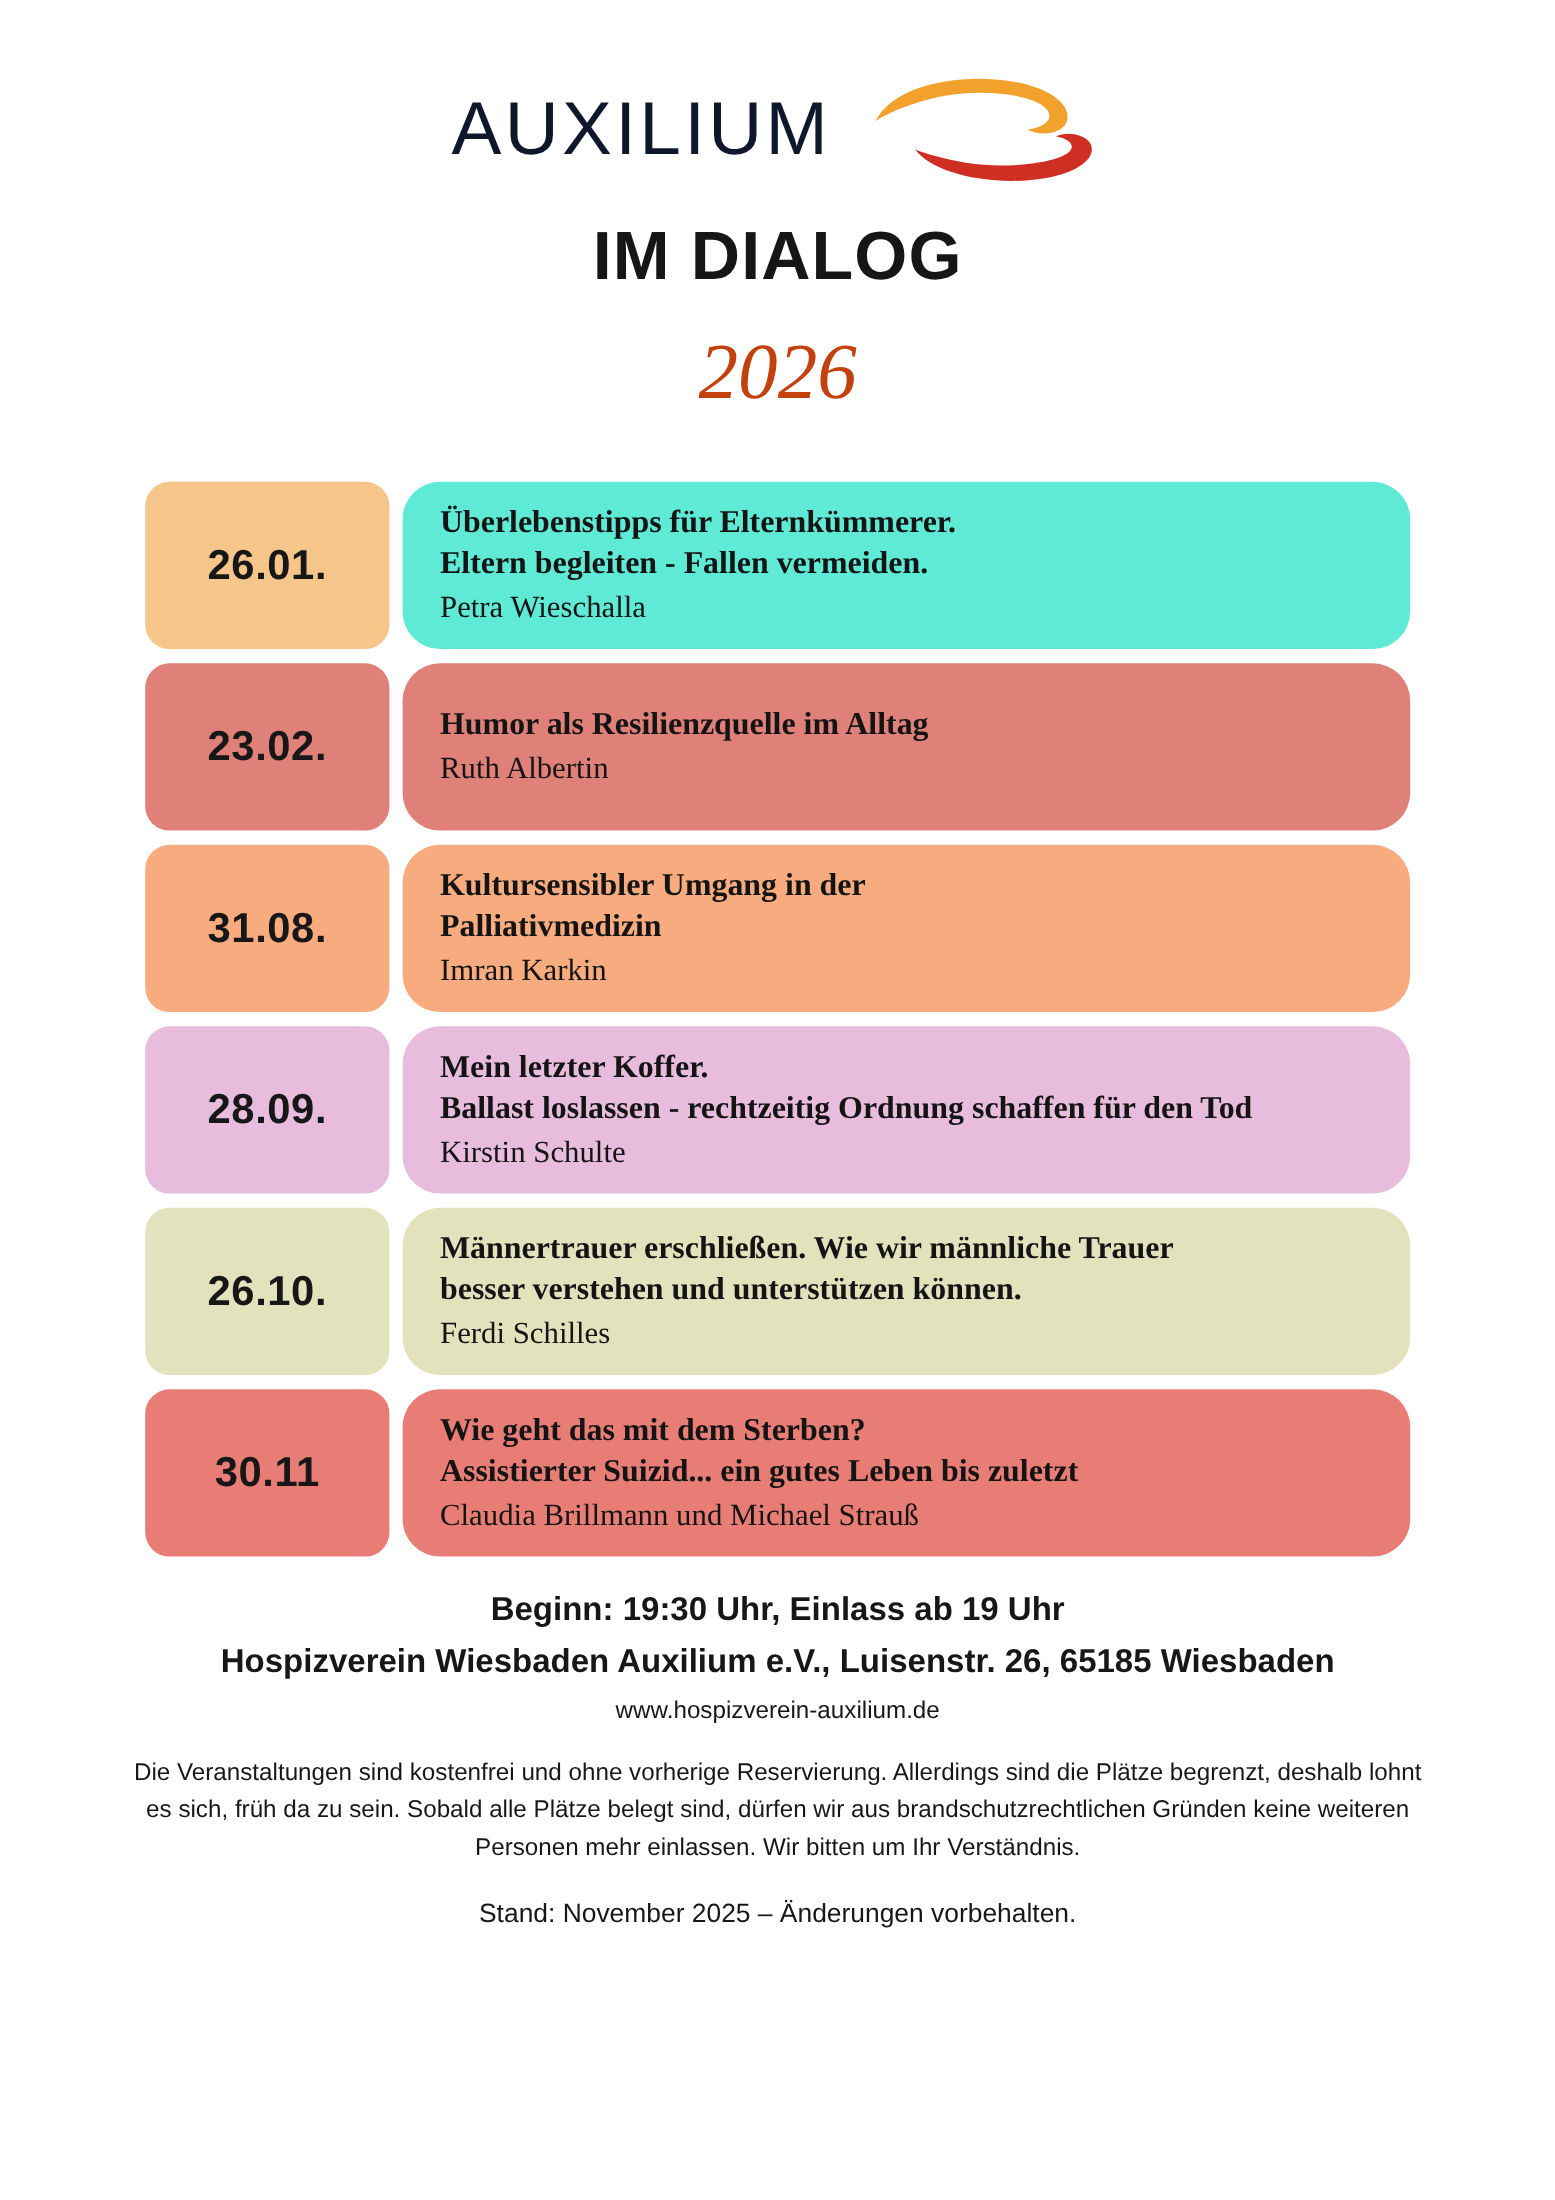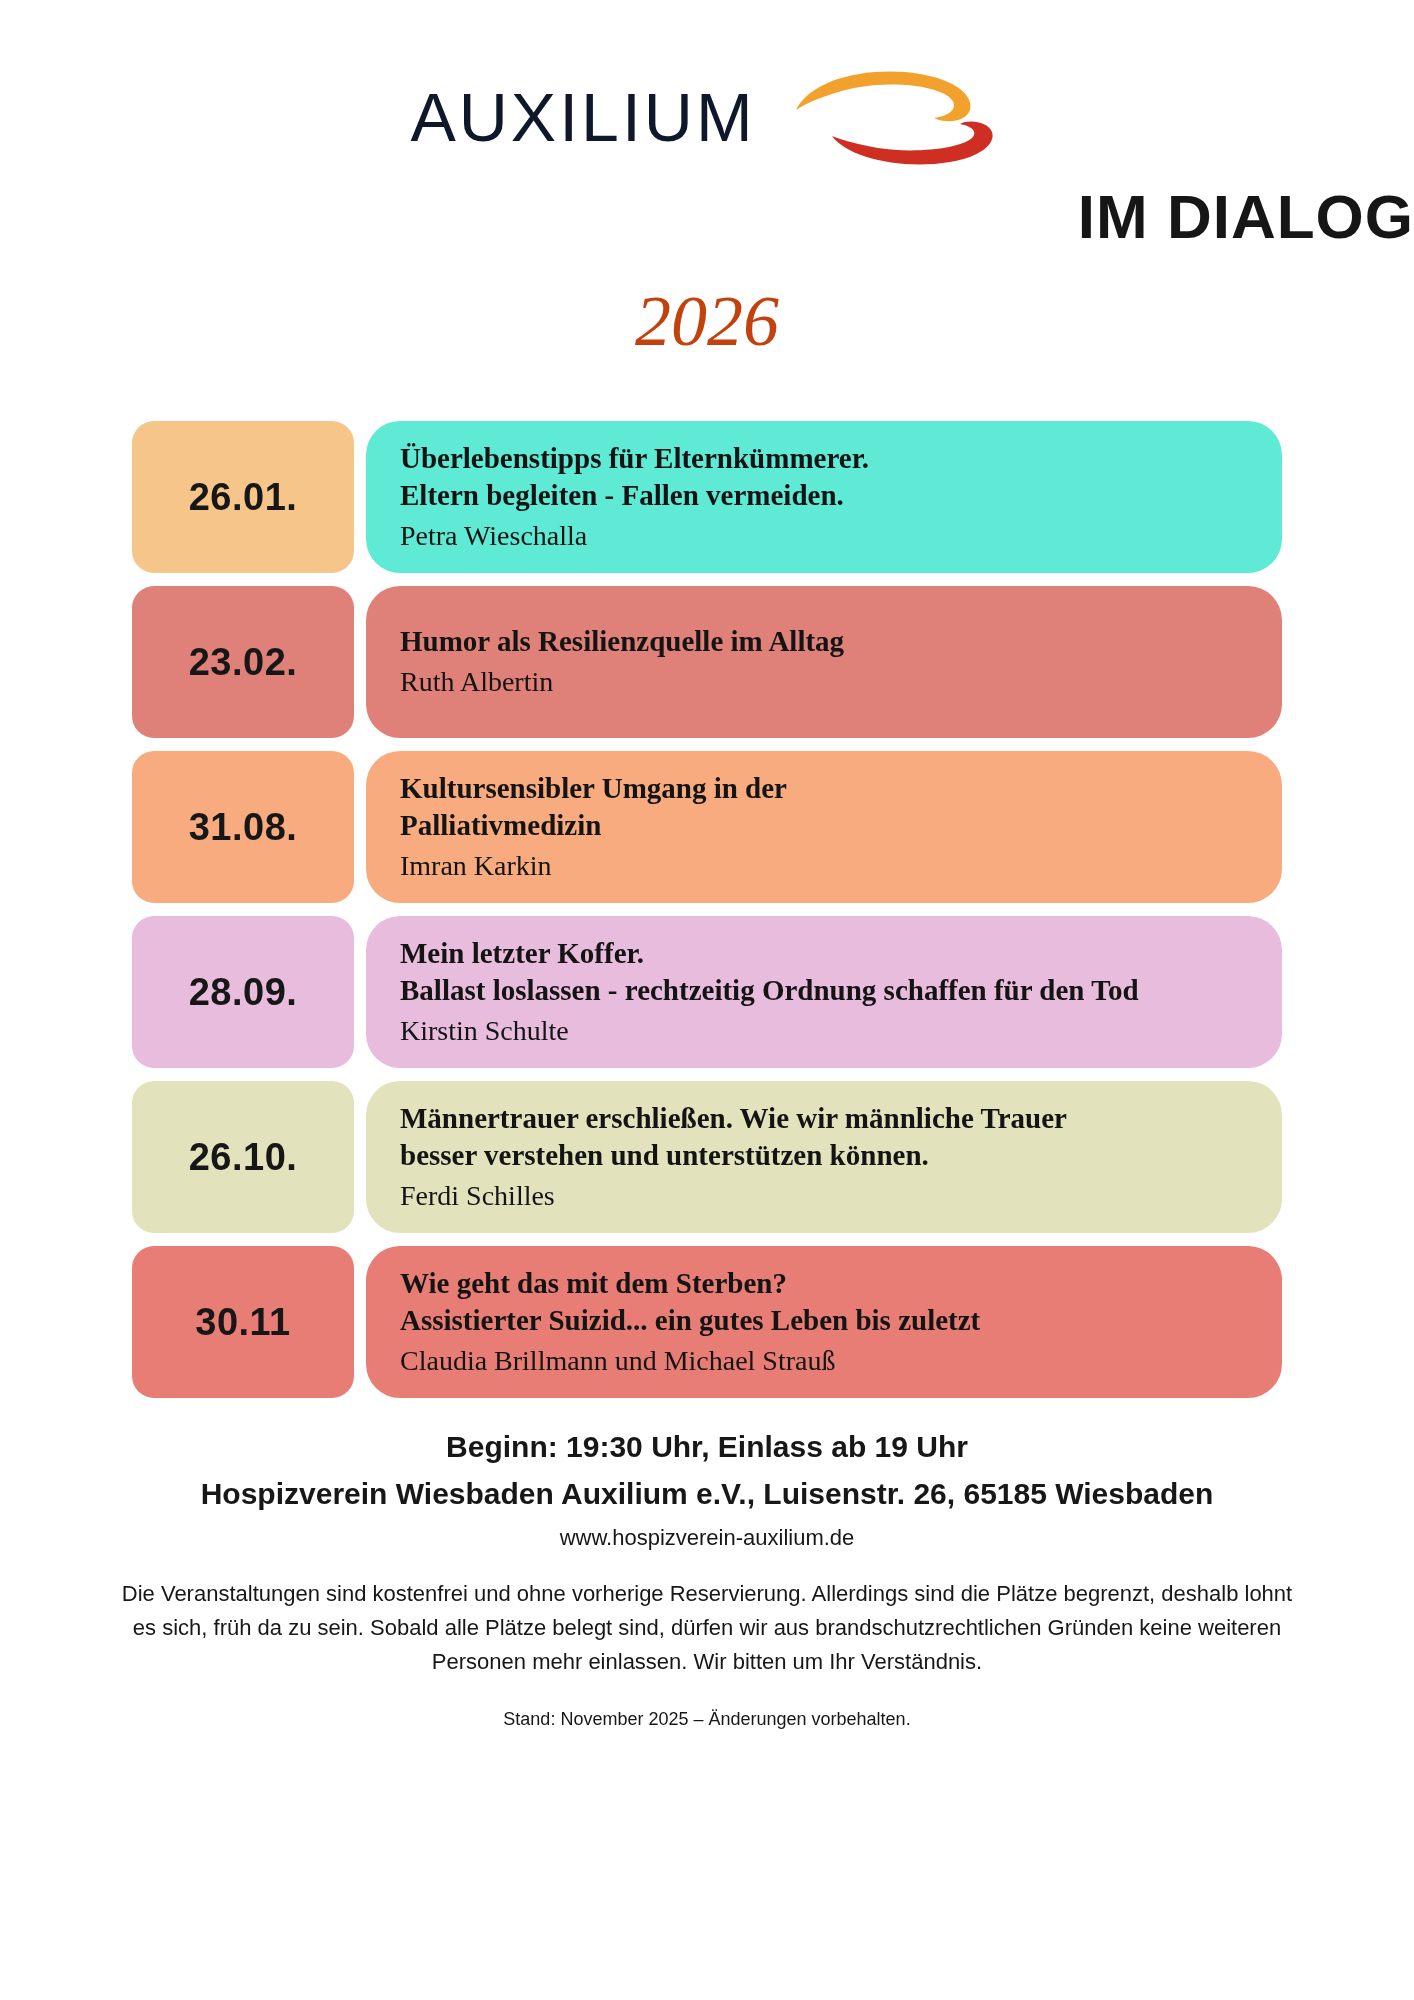--- a/index.html
+++ b/index.html
@@ -39,23 +39,22 @@
   .logo-mark {
     width: 230px;
     height: 110px;
     position: relative;
     flex: 0 0 auto;
   }
   .title-main {
     font-size: 62px;
     font-weight: 700;
     letter-spacing: 1px;
-    margin-top: 9px;
+    margin-top: 26px;
     color: #161616;
-    text-align: right;
   }
   .title-year {
     font-family: "Liberation Serif", serif;
     font-style: italic;
     font-size: 72px;
     margin-top: 28px;
     color: #c2410c;
   }
 
   
@@ -124,21 +123,21 @@
     margin-top: 8px;
     color: #171717;
   }
   .footer-note {
     font-size: 22px;
     line-height: 1.55;
     margin-top: 26px;
     color: #171717;
   }
   .footer-stand {
-    font-size: 18px;
+    font-size: 24px;
     margin-top: 30px;
     color: #171717;
   }
 </style>
 </head>
 <body>
 
 <div class="header">
   <div class="logo-row">
     <div class="logo-word">AUXILIUM</div>

